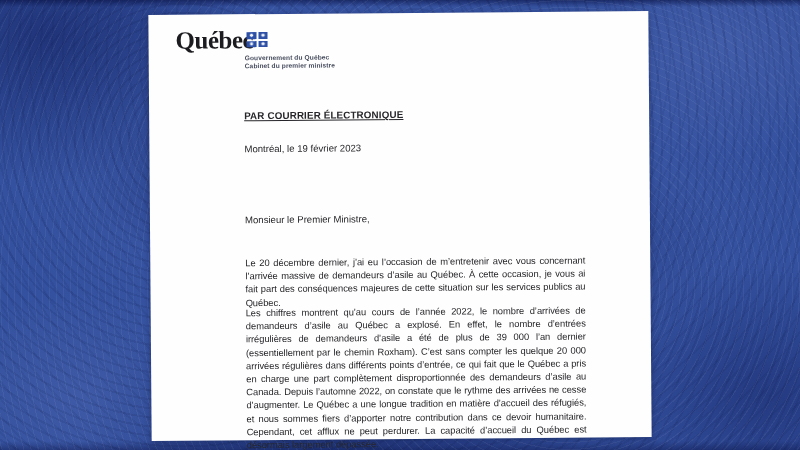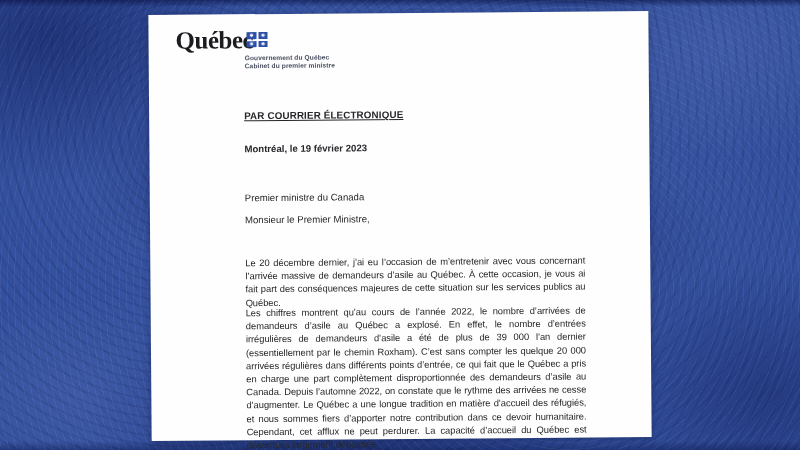--- a/index.html
+++ b/index.html
@@ -77,21 +77,21 @@
   }
 
   
   .txt { color: #26262a; }
   .courier {
     position: absolute; left: 95px; top: 96px;
     font-size: 9.8px; font-weight: bold;
     text-decoration: underline;
     letter-spacing: 0.15px;
   }
-  .dateline  { position: absolute; left: 95px; top: 129px; font-size: 9.6px; font-weight: bold; }
+  .dateline  { position: absolute; left: 95px; top: 129px; font-size: 9.6px; }
   .recipient { position: absolute; left: 95px; top: 177px; font-size: 9.6px; line-height: 13px; }
   .salutation{ position: absolute; left: 95px; top: 200px; font-size: 9.6px; }
   .para {
     position: absolute; left: 95px;
     width: 340px;
     font-size: 9.4px; line-height: 13.2px;
     text-align: justify;
     letter-spacing: -0.05px;
   }
   .para1 { top: 242px; }
@@ -115,21 +115,20 @@
         <div>Gouvernement du Québec</div>
         <div>Cabinet du premier ministre</div>
       </div>
     </div>
 
     <div class="courier txt">PAR COURRIER ÉLECTRONIQUE</div>
 
     <div class="dateline txt">Montréal, le 19 février 2023</div>
 
     <div class="recipient txt">
-      <div>Premier ministre du Canada</div>
     </div>
 
     <div class="salutation txt">Monsieur le Premier Ministre,</div>
 
     <div class="para para1 txt">Le 20 décembre dernier, j’ai eu l’occasion de m’entretenir avec vous concernant l’arrivée massive de demandeurs d’asile au Québec. À cette occasion, je vous ai fait part des conséquences majeures de cette situation sur les services publics au Québec.</div>
 
     <div class="para para2 txt">Les chiffres montrent qu’au cours de l’année 2022, le nombre d’arrivées de demandeurs d’asile au Québec a explosé. En effet, le nombre d’entrées irrégulières de demandeurs d’asile a été de plus de 39 000 l’an dernier (essentiellement par le chemin Roxham). C’est sans compter les quelque 20 000 arrivées régulières dans différents points d’entrée, ce qui fait que le Québec a pris en charge une part complètement disproportionnée des demandeurs d’asile au Canada. Depuis l’automne 2022, on constate que le rythme des arrivées ne cesse d’augmenter. Le Québec a une longue tradition en matière d’accueil des réfugiés, et nous sommes fiers d’apporter notre contribution dans ce devoir humanitaire. Cependant, cet afflux ne peut perdurer. La capacité d’accueil du Québec est désormais largement dépassée.</div>
 
   </div>
 </div>

